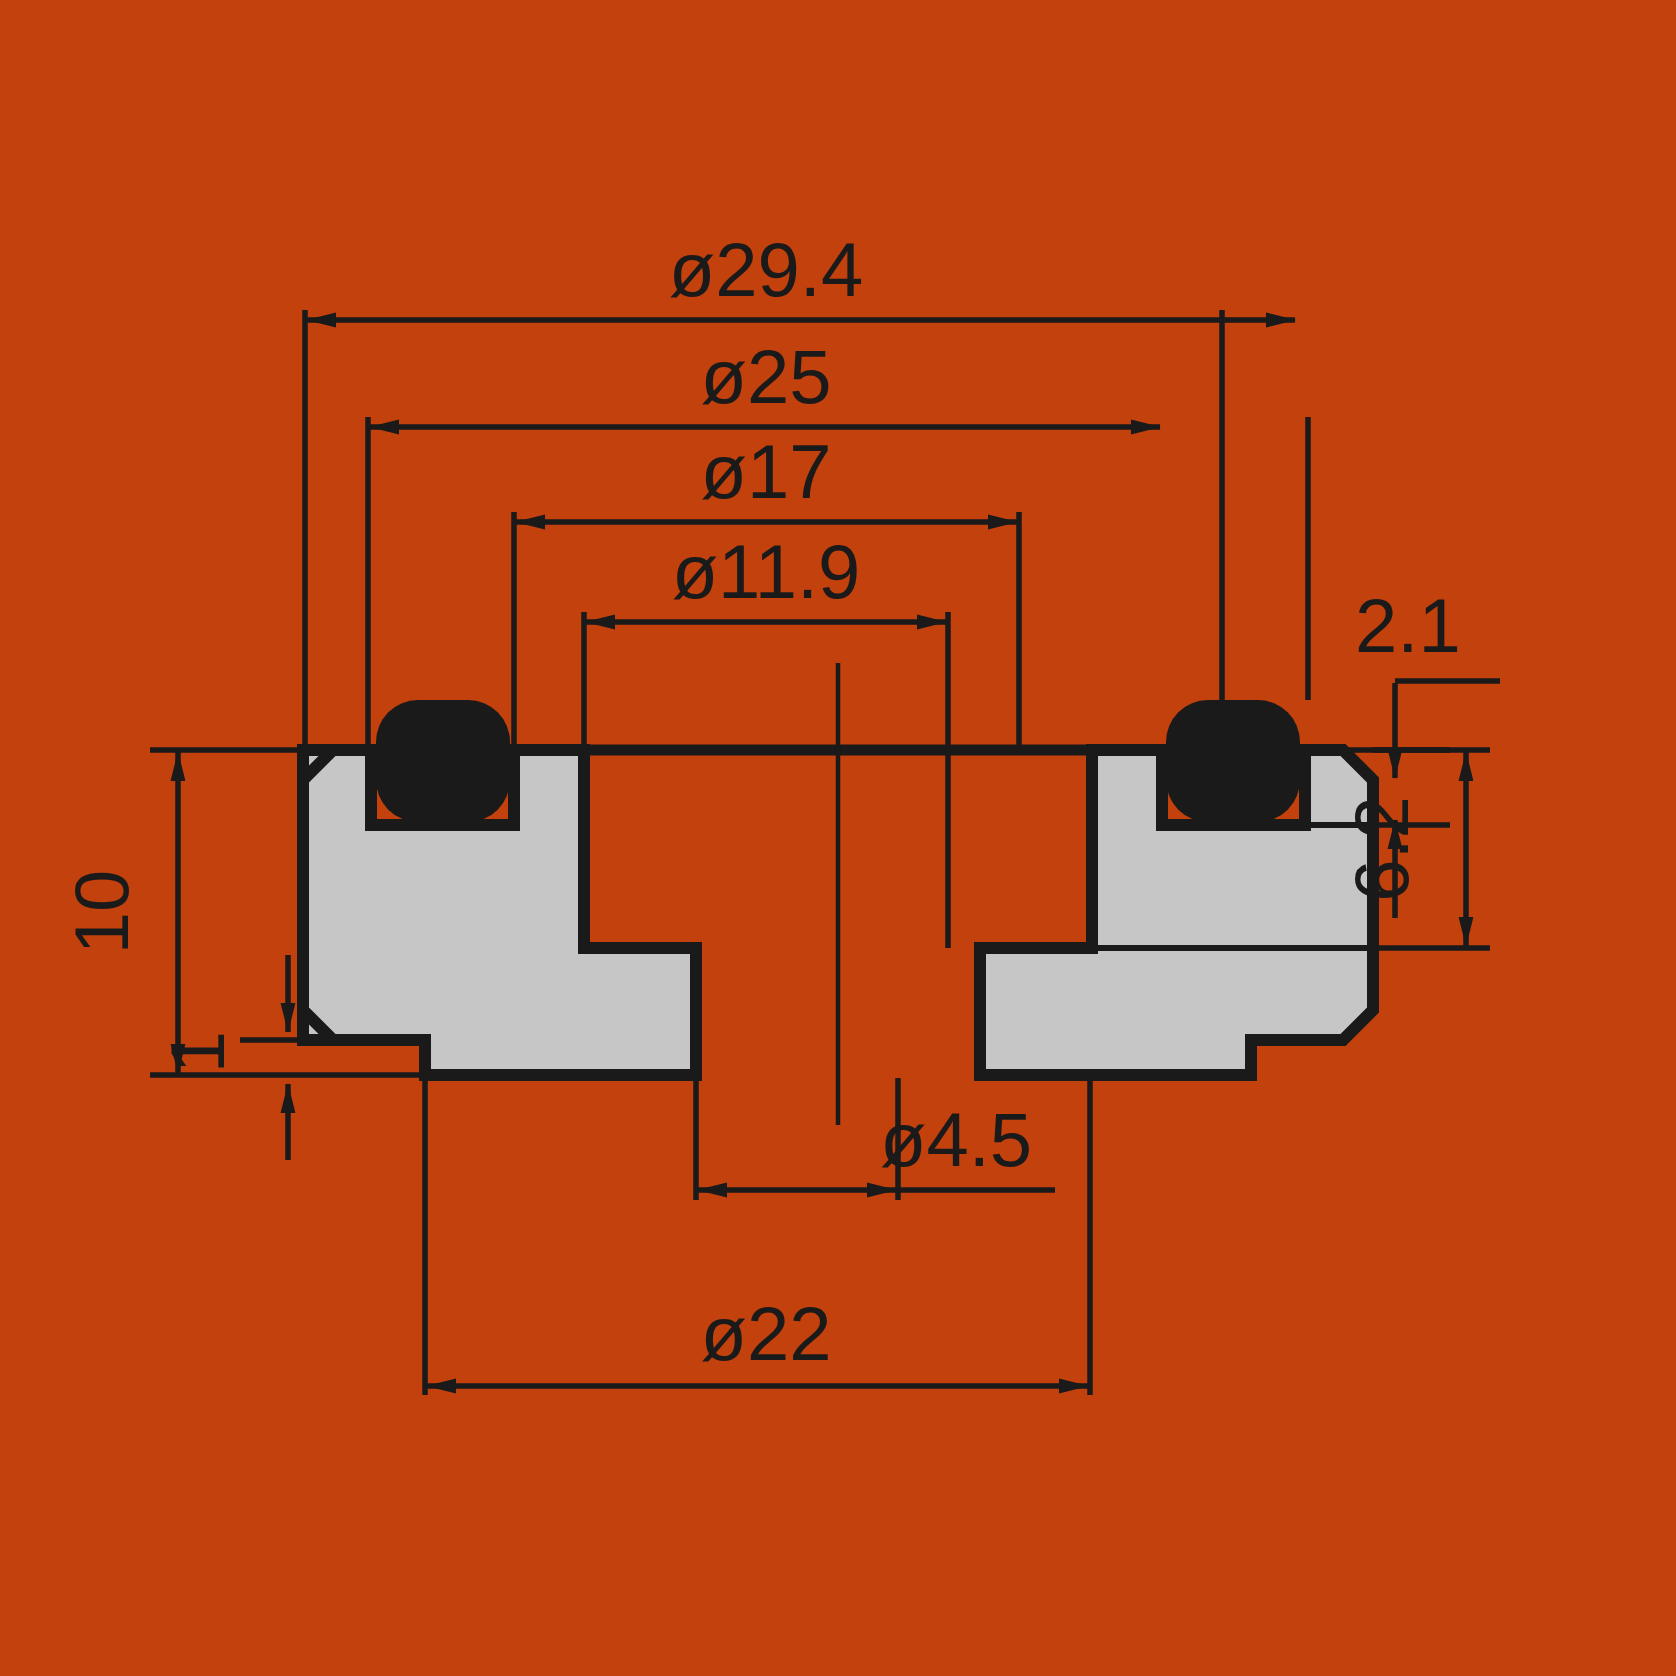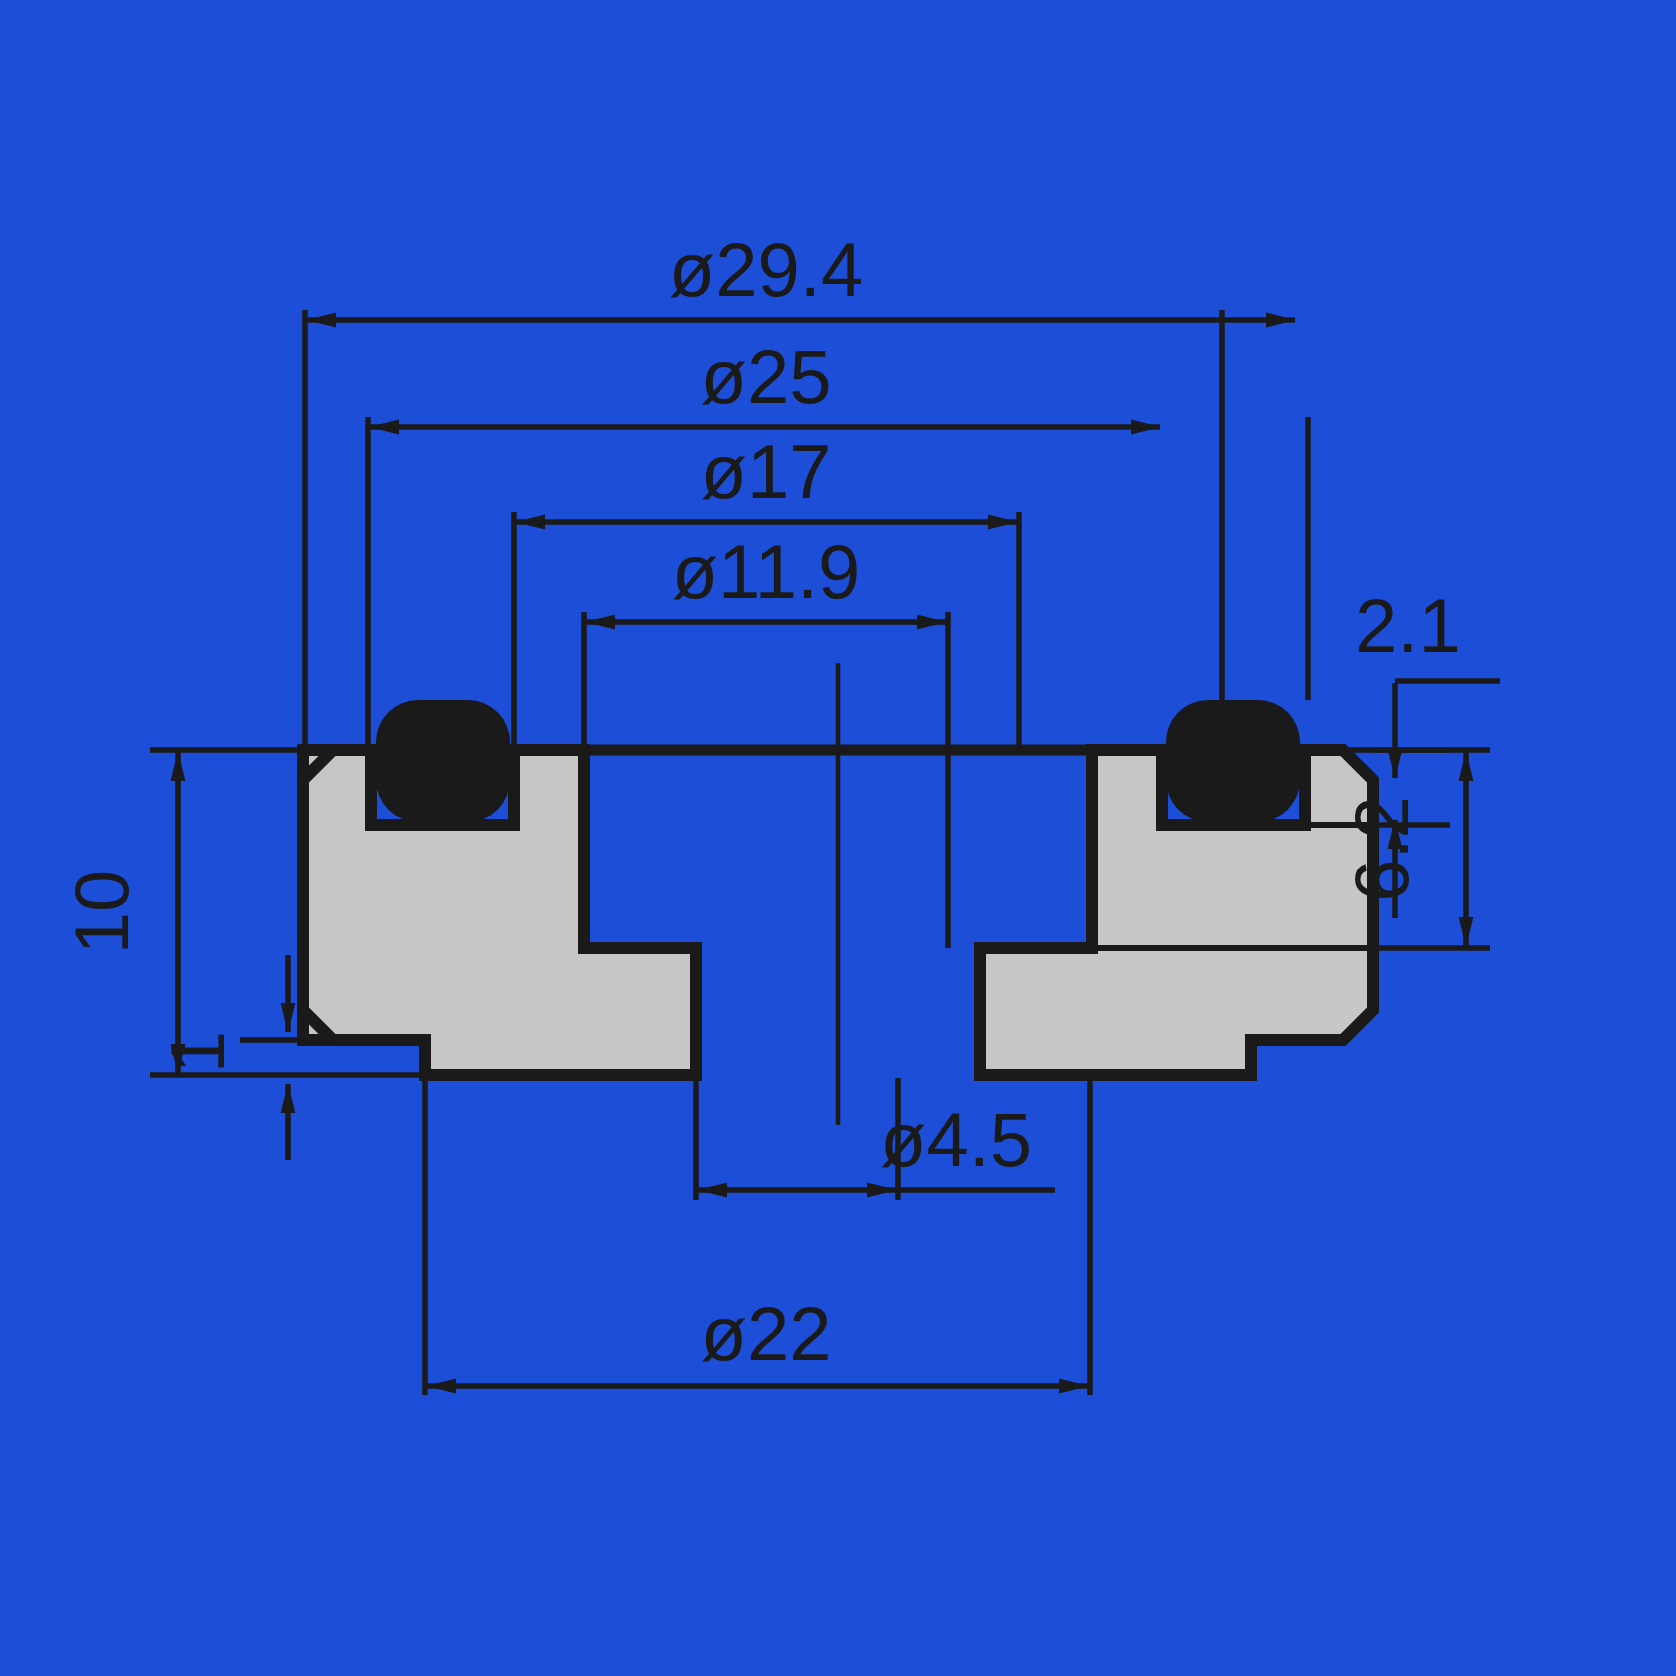--- a/index.html
+++ b/index.html
@@ -11,21 +11,21 @@
   body {
     width: 1676px;
     height: 1676px;
     font-family: "Liberation Sans", sans-serif;
     overflow: hidden;
   }
   #drawing-root {
     position: relative;
     width: 1676px;
     height: 1676px;
-    background: #1d4ed8;
+    background: #c2410c;
   }
   svg#cad-svg {
     display: block;
     width: 1676px;
     height: 1676px;
   }
   .dim-text {
     font-family: "Liberation Sans", sans-serif;
     font-size: 76px;
     font-weight: 400;

